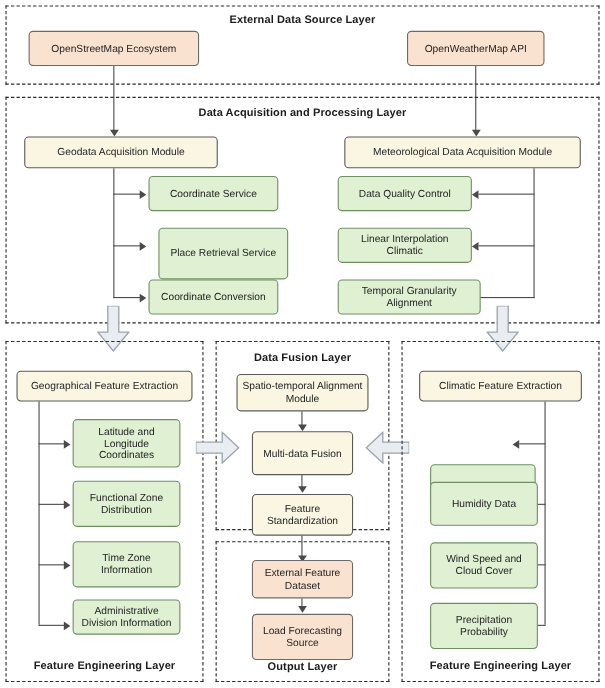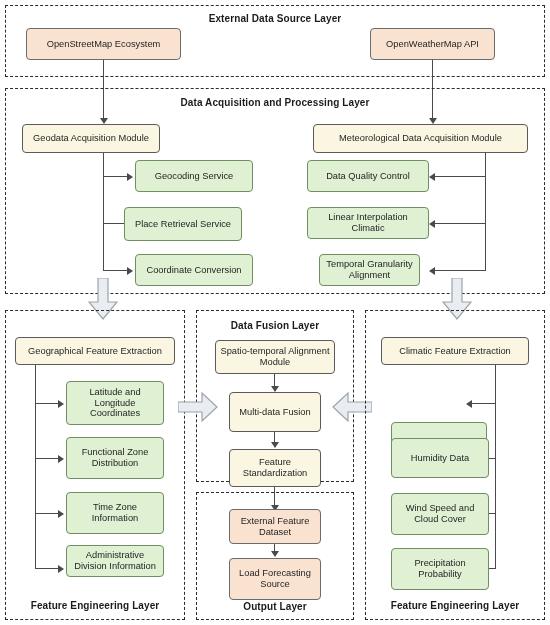--- a/index.html
+++ b/index.html
@@ -78,47 +78,47 @@
   <div class="ln ln-v" style="left:103px; top:60px; height:60px;"></div>
   <div class="ah ah-down" style="left:99.5px; top:118px;"></div>
 
   <div class="ln ln-v" style="left:432px; top:60px; height:60px;"></div>
   <div class="ah ah-down" style="left:428.5px; top:118px;"></div>
 
   <div class="panel" style="left:5px; top:88px; width:540px; height:206px;">
     <div class="panel-title" style="top:8px;">Data Acquisition and Processing Layer</div>
   </div>
 
-  <div class="node n-cream" style="left:22px; top:124px; width:138px; height:29px;">Geodata Acquisition Module</div>
+  <div class="node n-cream" style="left:22px; top:124px; width:176px; height:29px;">Geodata Acquisition Module</div>
 
   <div class="node n-cream" style="left:313px; top:124px; width:215px; height:29px;">Meteorological Data Acquisition Module</div>
 
   <div class="ln ln-v" style="left:103px; top:153px; height:118px;"></div>
   <div class="ln ln-h" style="left:103px; top:176px; width:25px;"></div>
   <div class="ah ah-right" style="left:127px; top:172.5px;"></div>
   <div class="ln ln-h" style="left:103px; top:223px; width:25px;"></div>
   <div class="ah ah-right" style="left:127px; top:219.5px;"></div>
   <div class="ln ln-h" style="left:103px; top:270px; width:25px;"></div>
   <div class="ah ah-right" style="left:127px; top:266.5px;"></div>
 
-  <div class="node n-green" style="left:135px; top:160px; width:118px; height:32px;">Geocoding Service</div>
-  <div class="node n-green" style="left:124px; top:207px; width:118px; height:34px;">Place Retrieval Service</div>
+  <div class="node n-green" style="left:135px; top:160px; width:118px; height:32px;">Coordinate Service</div>
+  <div class="node n-green" style="left:144px; top:207px; width:118px; height:47px;">Place Retrieval Service</div>
   <div class="node n-green" style="left:135px; top:254px; width:118px; height:32px;">Coordinate Conversion</div>
 
   <div class="ln ln-v" style="left:485px; top:153px; height:118px;"></div>
   <div class="ln ln-h" style="left:435px; top:176px; width:51px;"></div>
   <div class="ah ah-left" style="left:429px; top:172.5px;"></div>
   <div class="ln ln-h" style="left:435px; top:223px; width:51px;"></div>
   <div class="ah ah-left" style="left:429px; top:219.5px;"></div>
   <div class="ln ln-h" style="left:435px; top:270px; width:51px;"></div>
   <div class="ah ah-left" style="left:429px; top:266.5px;"></div>
 
   <div class="node n-green" style="left:307px; top:160px; width:122px; height:32px;">Data Quality Control</div>
   <div class="node n-green" style="left:307px; top:207px; width:122px; height:32px;">Linear Interpolation Climatic</div>
-  <div class="node n-green" style="left:307px; top:254px; width:101px; height:32px;margin-left:12px;">Temporal Granularity Alignment</div>
+  <div class="node n-green" style="left:307px; top:254px; width:130px; height:32px;">Temporal Granularity Alignment</div>
 
   <div class="block-arrow" style="left:88px; top:278px;">
     <svg width="30" height="42" viewBox="0 0 30 42">
       <polygon points="10,0 20,0 20,24 29,24 15,41 1,24 10,24" fill="#e9edf1" stroke="#9aa4ad" stroke-width="1.2"></polygon>
     </svg>
   </div>
 
   <div class="block-arrow" style="left:442px; top:278px;">
     <svg width="30" height="42" viewBox="0 0 30 42">
       <polygon points="10,0 20,0 20,24 29,24 15,41 1,24 10,24" fill="#e9edf1" stroke="#9aa4ad" stroke-width="1.2"></polygon>

